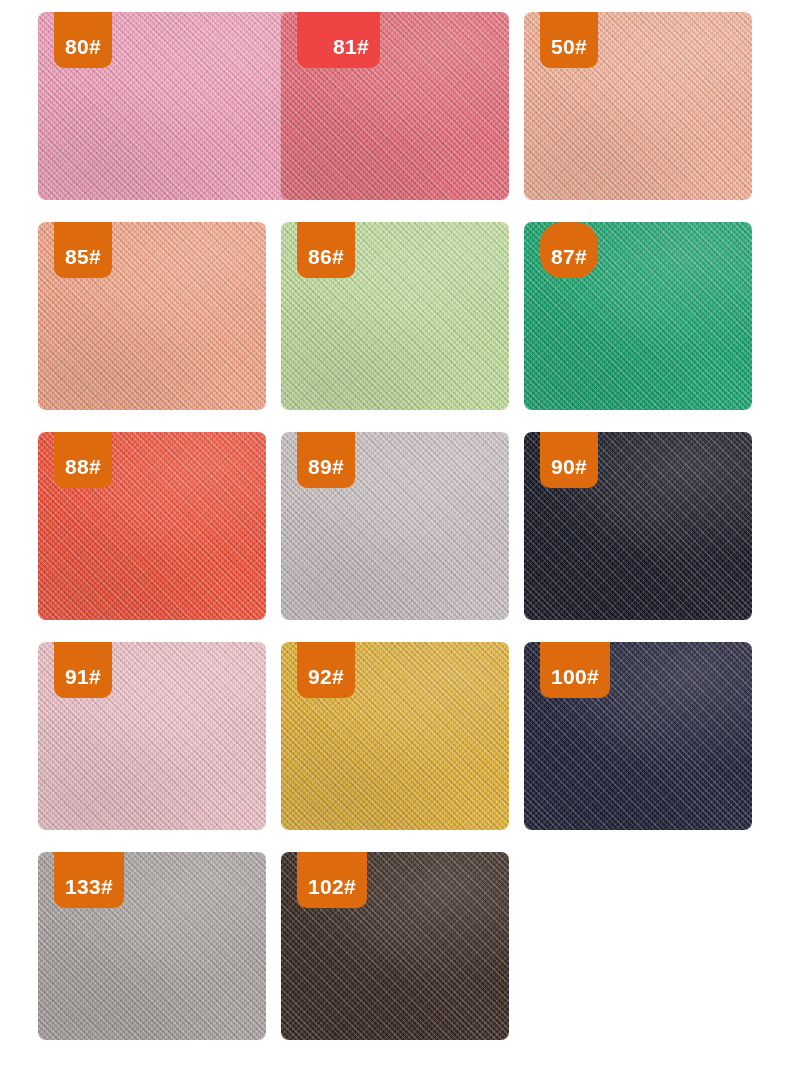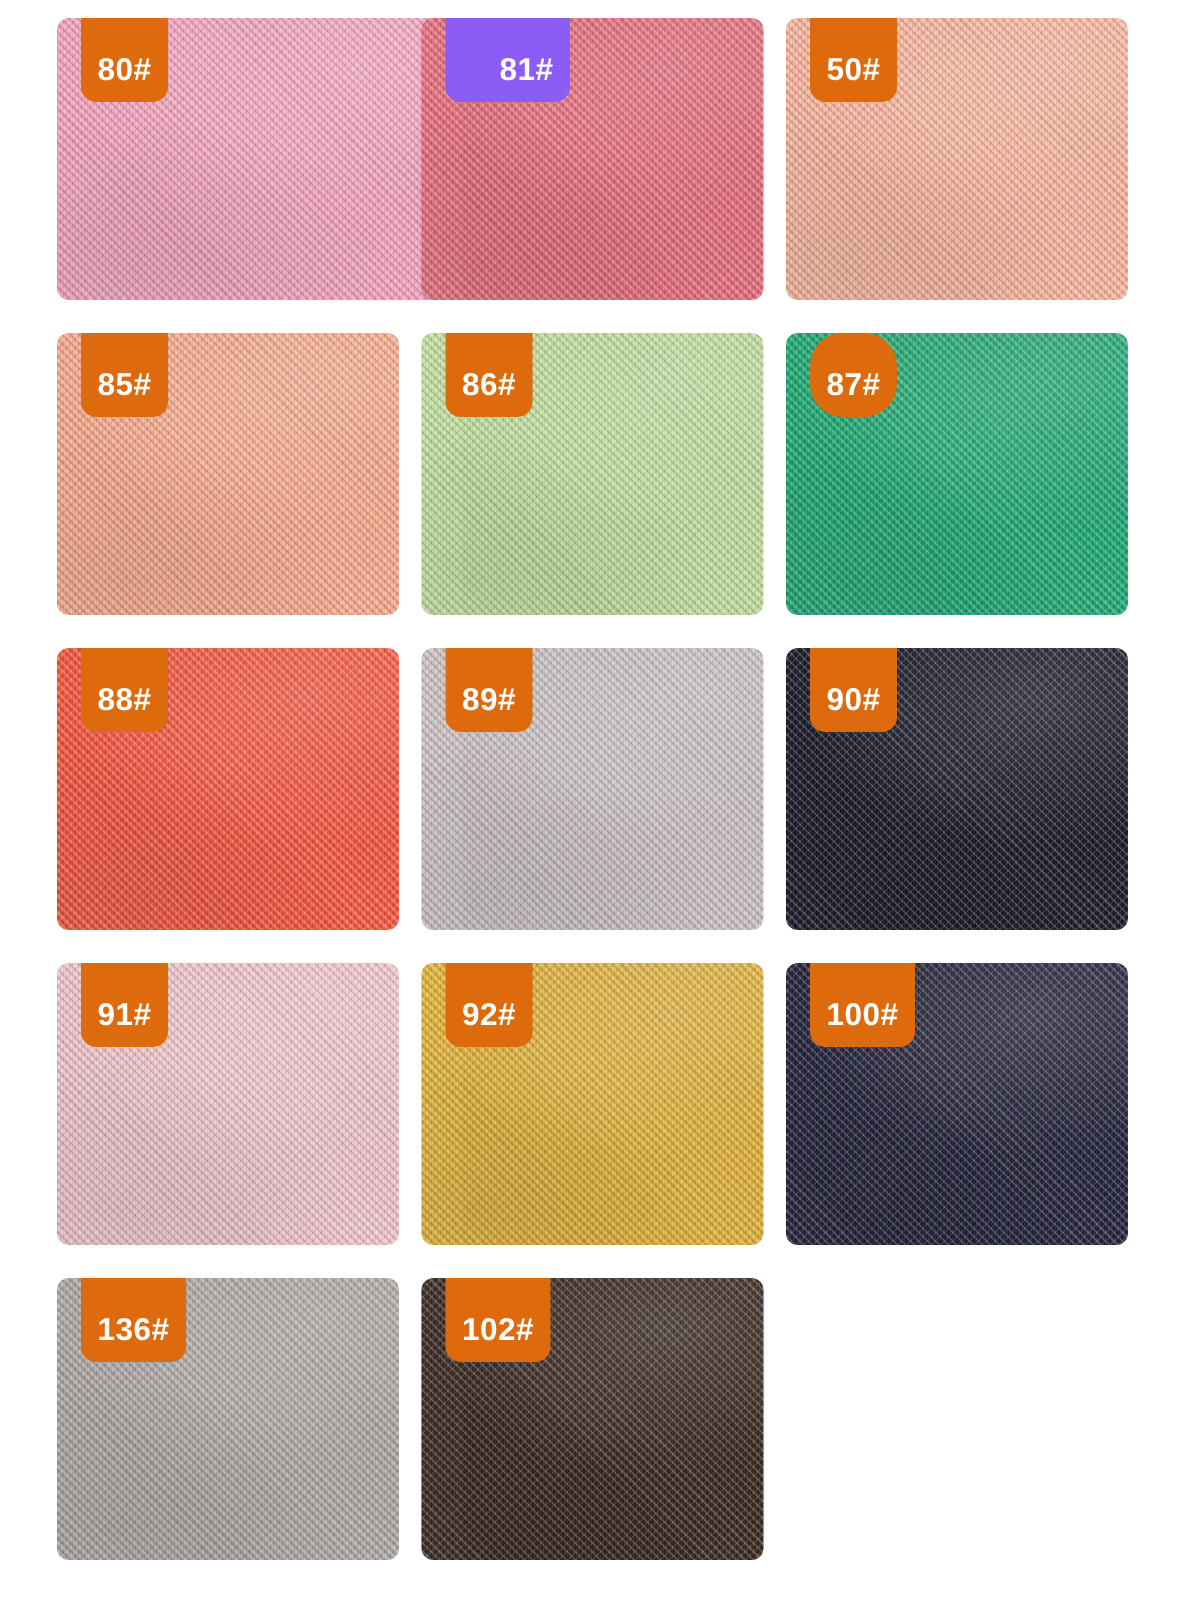--- a/index.html
+++ b/index.html
@@ -116,21 +116,21 @@
     <div class="swatch-card" style="background-color: rgb(243, 163, 190); padding-left: 48px;">
       <div class="swatch-texture"></div>
       <div class="swatch-sheen"></div>
       <div class="swatch-tag" style="background-color: rgb(221, 107, 13);">
         <span class="swatch-tag-label" style="color: rgb(255, 255, 255);">80#</span>
       </div>
     </div>
     <div class="swatch-card" style="background-color: rgb(232, 112, 126);">
       <div class="swatch-texture"></div>
       <div class="swatch-sheen"></div>
-      <div class="swatch-tag" style="background-color: #8b5cf6; padding-left: 36px;">
+      <div class="swatch-tag" style="background-color: #ef4444; padding-left: 36px;">
         <span class="swatch-tag-label" style="color: rgb(255, 255, 255);">81#</span>
       </div>
     </div>
     <div class="swatch-card" style="background-color: rgb(247, 180, 156);">
       <div class="swatch-texture"></div>
       <div class="swatch-sheen"></div>
       <div class="swatch-tag" style="background-color: rgb(221, 107, 13);">
         <span class="swatch-tag-label" style="color: rgb(255, 255, 255);">50#</span>
       </div>
     </div>
@@ -194,21 +194,21 @@
       <div class="swatch-texture"></div>
       <div class="swatch-sheen"></div>
       <div class="swatch-tag" style="background-color: rgb(221, 107, 13);">
         <span class="swatch-tag-label" style="color: rgb(255, 255, 255);">100#</span>
       </div>
     </div>
     <div class="swatch-card" style="background-color: rgb(173, 166, 163);">
       <div class="swatch-texture"></div>
       <div class="swatch-sheen"></div>
       <div class="swatch-tag" style="background-color: rgb(221, 107, 13);">
-        <span class="swatch-tag-label" style="color: rgb(255, 255, 255);">136#</span>
+        <span class="swatch-tag-label" style="color: rgb(255, 255, 255);">133#</span>
       </div>
     </div>
     <div class="swatch-card" style="background-color: rgb(59, 43, 35);">
       <div class="swatch-texture"></div>
       <div class="swatch-sheen"></div>
       <div class="swatch-tag" style="background-color: rgb(221, 107, 13); text-align: center;">
         <span class="swatch-tag-label" style="color: rgb(255, 255, 255);">102#</span>
       </div>
     </div>
   </div>

